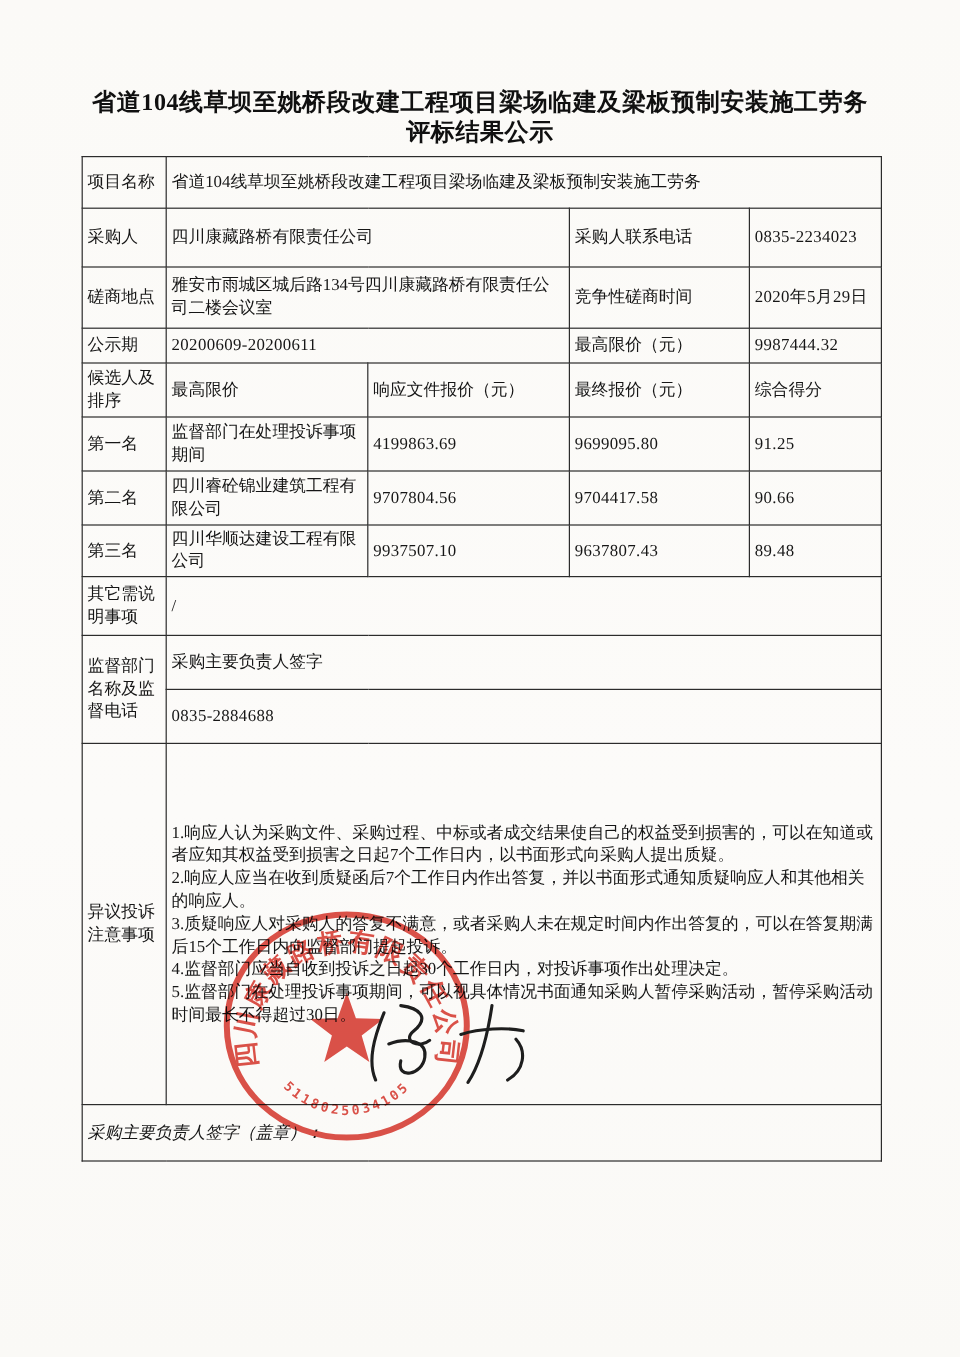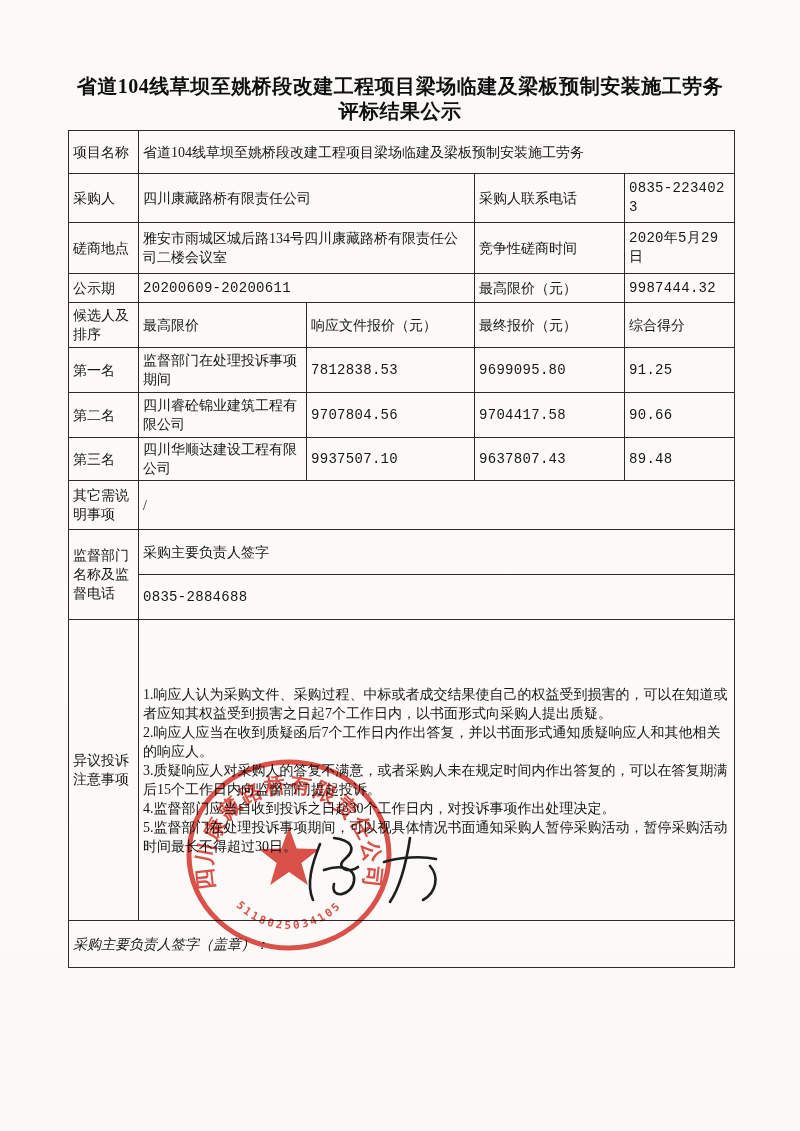--- a/index.html
+++ b/index.html
@@ -19,21 +19,21 @@
     border-collapse:collapse;table-layout:fixed;
   }
   table.doc td{
     border:1.6px solid #2c2c2c;
     font-size:14px;line-height:19px;
     padding:2px 4px;text-align:left;vertical-align:middle;
     word-break:break-all;
   }
   td.lbl{text-align:left;padding-left:5px;}
   td.left{text-align:left;padding-left:7px;}
-  td.num{font-family:Liberation Mono, monospace;letter-spacing:.3px;}
+  td.num{font-family:Liberation Serif, serif;letter-spacing:.3px;}
   tr.h38 td{height:38px} tr.h44 td{height:44px} tr.h46 td{height:46px}
   tr.h24 td{height:24px} tr.h40 td{height:40px}
   .objection-cell{
     text-align:left;padding:10px 9px;font-size:14.5px;line-height:23.5px;
     height:296px;vertical-align:middle;margin-left:23px;
   }
   .objection-cell div{margin:0;}
   .sig-row td{height:42px;text-align:left;padding-left:5px;font-size:15px;font-style:italic;}
   .seal{
     position:absolute;left:182px;top:757px;width:214px;height:198px;
@@ -86,21 +86,21 @@
     <tr class="h40">
       <td class="lbl">候选人及排序</td>
       <td>最高限价</td>
       <td>响应文件报价（元）</td>
       <td>最终报价（元）</td>
       <td>综合得分</td>
     </tr>
     <tr class="h40">
       <td class="lbl">第一名</td>
       <td class="left">监督部门在处理投诉事项期间</td>
-      <td class="num">7812838.53</td>
+      <td class="num">4199863.69</td>
       <td class="num">9699095.80</td>
       <td class="num">91.25</td>
     </tr>
     <tr class="h40">
       <td class="lbl">第二名</td>
       <td class="left">四川睿砼锦业建筑工程有限公司</td>
       <td class="num">9707804.56</td>
       <td class="num">9704417.58</td>
       <td class="num">90.66</td>
     </tr>

